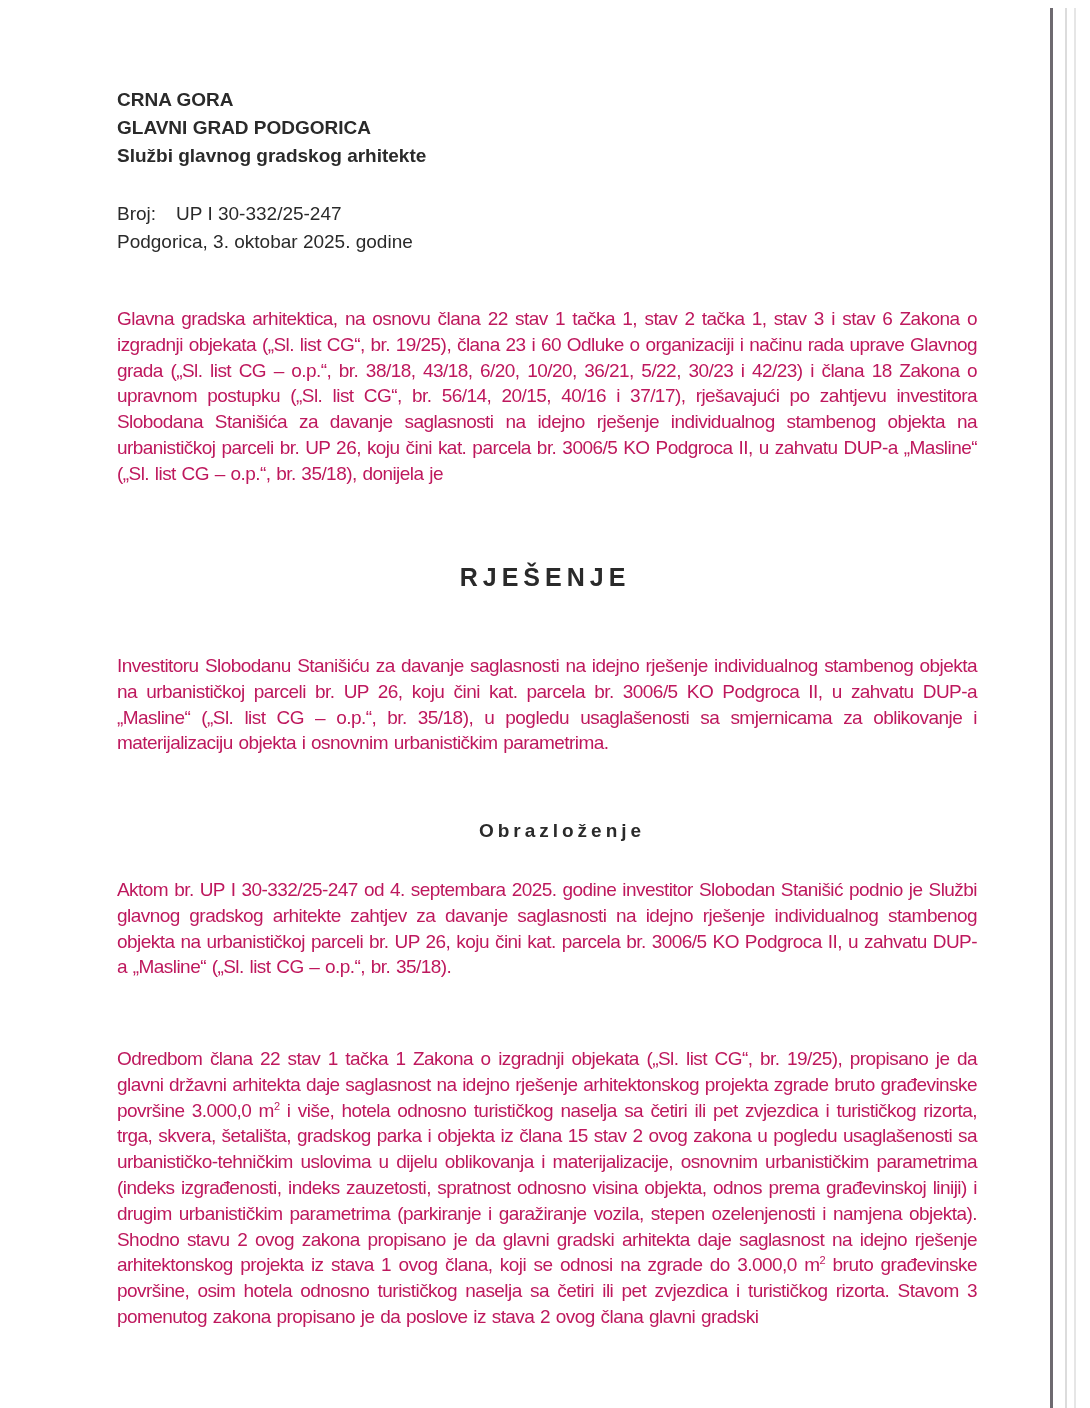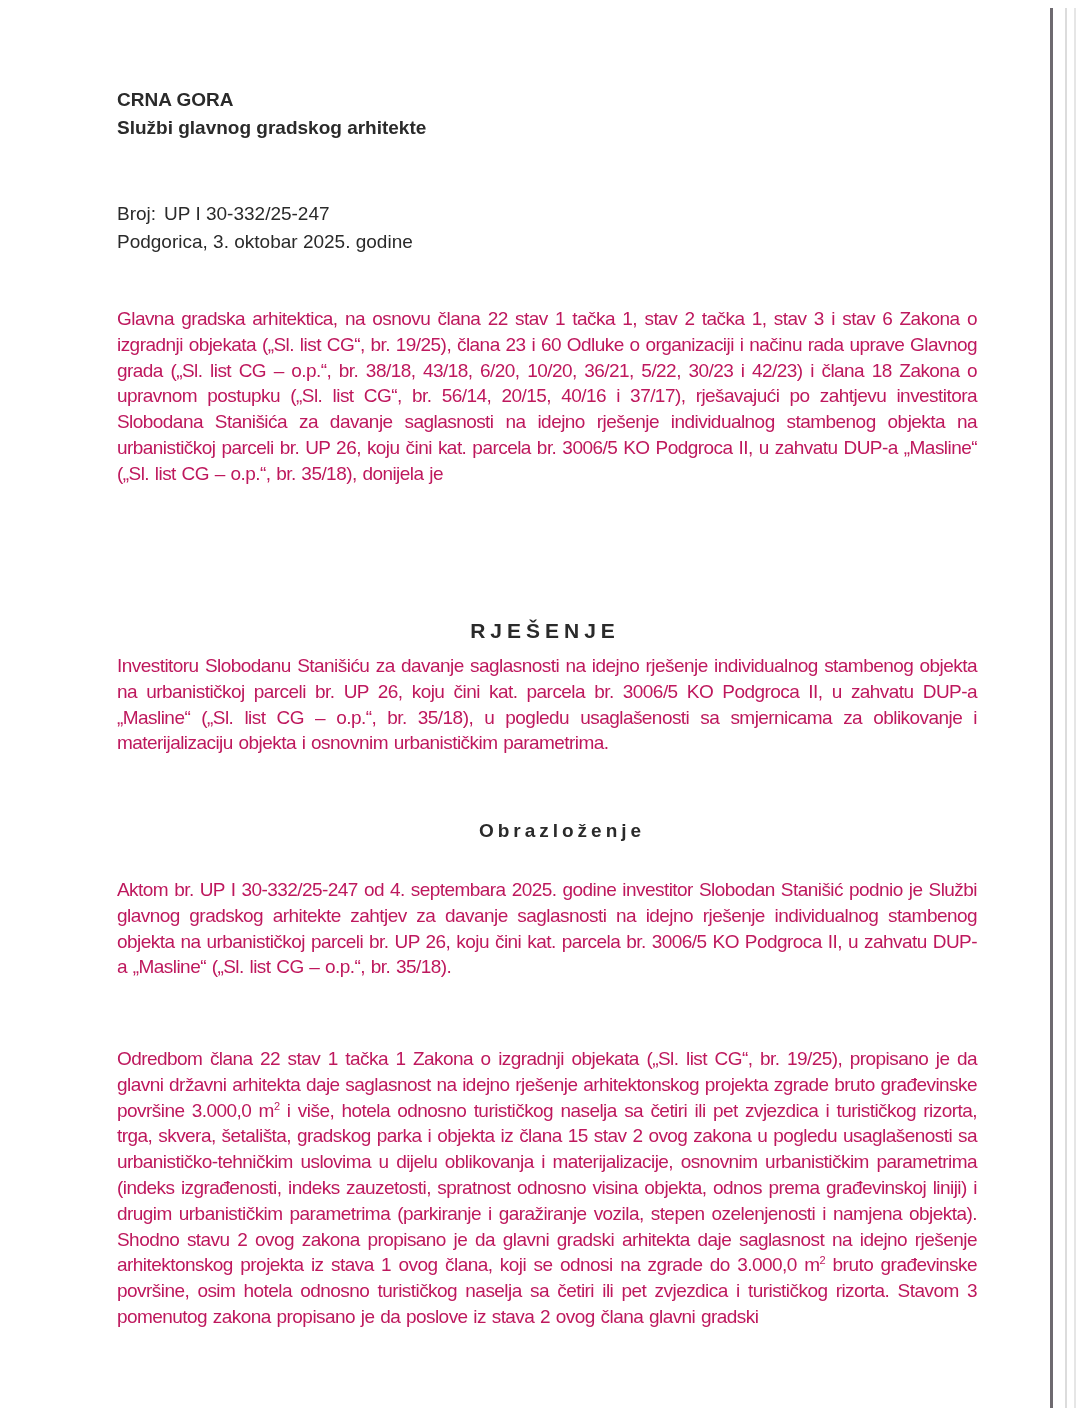--- a/index.html
+++ b/index.html
@@ -9,52 +9,53 @@
     font-family:"Liberation Sans", sans-serif;
   }
   .page { position:absolute; left:0; top:0; width:1090px; height:1408px; }
   .vline { position:absolute; top:8px; bottom:0; }
   .vline.dark { left:1050px; width:3px; background:#6e6a70; }
   .vline.light1 { left:1065px; width:2px; background:#dcdcdc; }
   .vline.light2 { left:1074px; width:2px; background:#e6e6e6; }
 
   .header { position:absolute; left:117px; top:86px; font-weight:bold; font-size:19px; line-height:28px; color:#2a2a2a; }
   .meta { position:absolute; left:117px; top:200px; font-size:19px; line-height:28px; color:#2a2a2a; }
-  .meta .num { margin-left:8px; }
+  .meta .num { margin-left:20px; }
 
   .para {
     position:absolute; left:117px; width:860px;
     font-family:Liberation Sans, sans-serif;
     font-size:19px; line-height:25.8px; text-align:justify; color:#be185d;
     font-stretch:condensed; letter-spacing:-0.55px; word-spacing:1px;
   }
 
   .title {
     position:absolute; left:0; width:1090px; text-align:center;
     font-weight:bold; color:#2a2a2a;
   }
-  .t-rjesenje { top:619px; font-size:21px; letter-spacing:5px; }
+  .t-rjesenje { top:563px; font-size:25px; letter-spacing:5px; }
   .t-obraz { top:820px; font-size:19px; letter-spacing:4px;margin-left:17px; }
 
   #p1 { top:306px; }
   #p2 { top:653px; }
   #p3 { top:877px; }
   #p4 { top:1046px; }
   sup { font-size:11px; line-height:0; vertical-align:super; }
 </style>
 </head>
 <body>
 
 <div class="page">
   <div class="vline dark"></div>
   <div class="vline light1"></div>
   <div class="vline light2"></div>
 
   <div class="header">
     <div>CRNA GORA</div>
+    <div>GLAVNI GRAD PODGORICA</div>
     <div>Službi glavnog gradskog arhitekte</div>
   </div>
 
   <div class="meta">
     <div>
       <span>Broj:</span><span class="num">UP I 30-332/25-247</span>
     </div>
     <div>Podgorica, 3. oktobar 2025. godine</div>
   </div>
 

